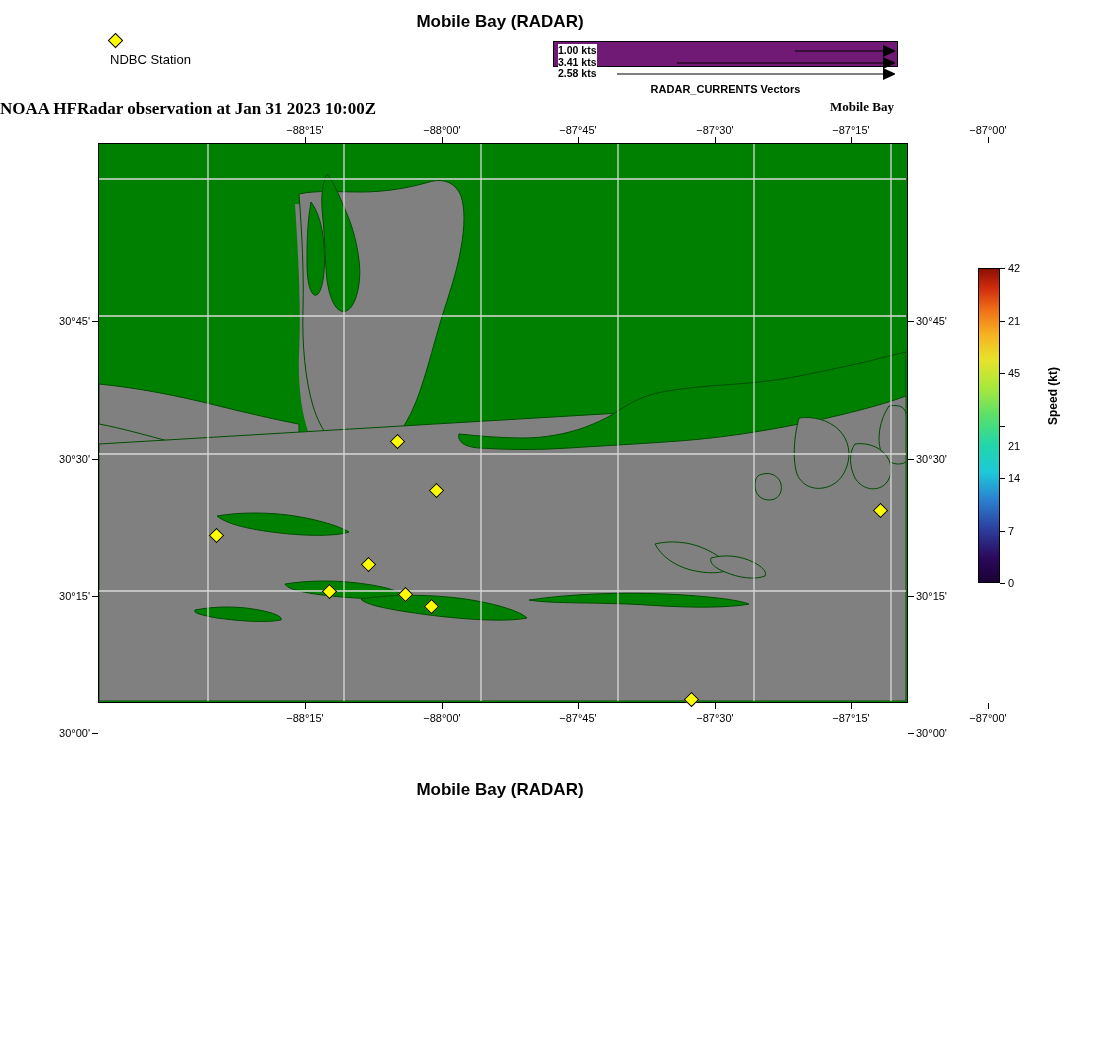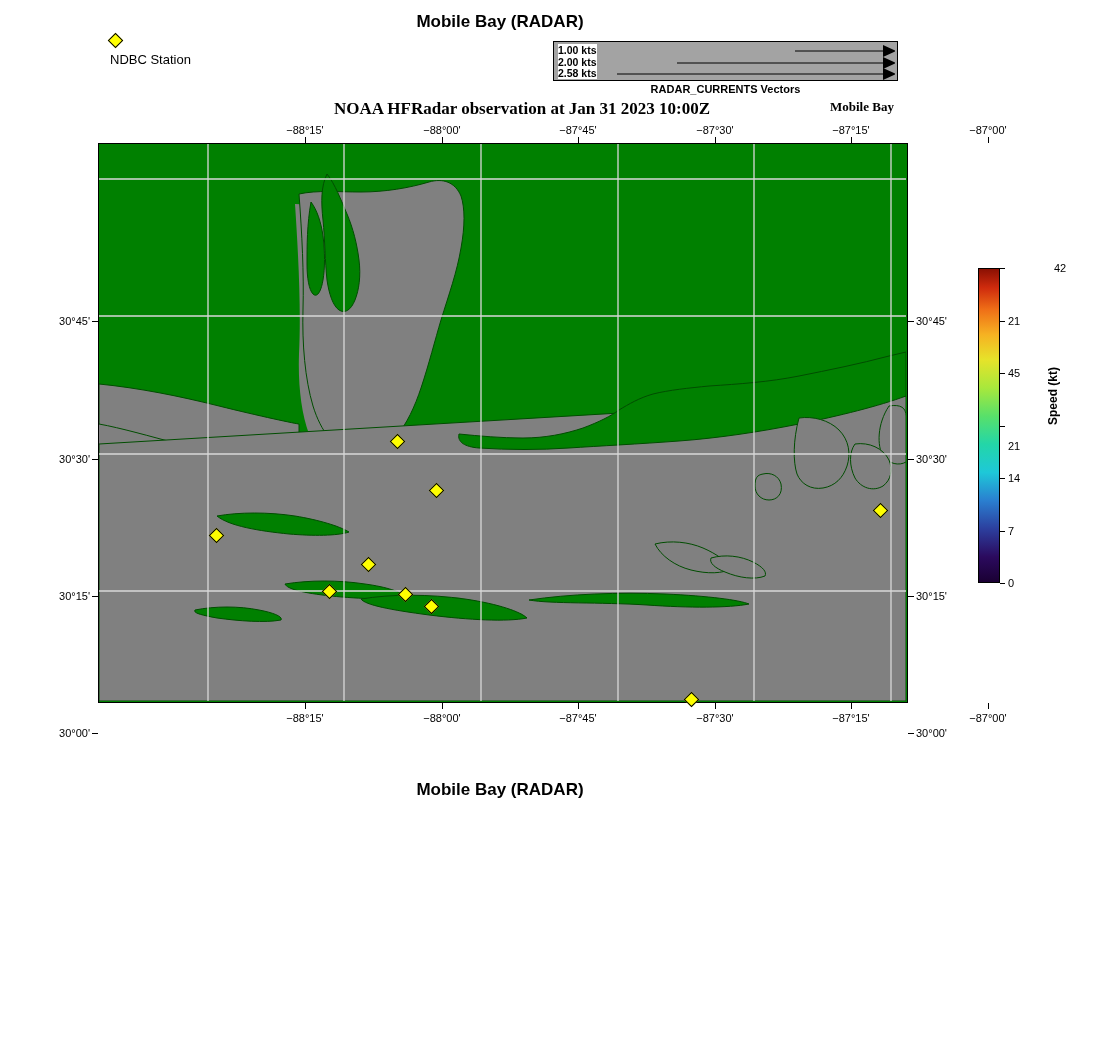--- a/index.html
+++ b/index.html
@@ -28,26 +28,25 @@
   #bottom-title {
     left: 0; top: 780px; width: 1000px;
     text-align: center;
     font-family: "Liberation Sans", sans-serif;
     font-weight: bold;
     font-size: 17px;
     color: #000;
   }
   #sub-title {
     left: 0; top: 99px; width: 1000px;
-    text-align: center;
+    text-align: left;
     font-family: "Liberation Serif", serif;
     font-weight: bold;
     font-size: 17px;
     color: #000;
-    padding-left: 22px;
   }
   #region-label {
     left: 830px; top: 99px;
     font-family: "Liberation Serif", serif;
     font-weight: bold;
     font-size: 13px;
     color: #000;
   }
 
   
@@ -64,23 +63,23 @@
   }
   #ndbc-legend-label {
     font-family: "Liberation Sans", sans-serif;
     font-size: 13px;
     color: #000;
   }
 
   
   #vector-key {
     left: 553px; top: 41px;
-    width: 345px; height: 40px;
+    width: 345px; height: 26px;
     border: 1.5px solid #000;
-    background: #a3a3a3;
+    background: #701a75;
     box-sizing: border-box;
   }
   .vk-row {
     position: absolute;
     left: 0; width: 100%;
     height: 13px;
   }
   .vk-label {
     position: absolute;
     left: 4px; top: -1px;
@@ -188,21 +187,21 @@
 
 <div class="abs" id="vector-key">
   <div class="vk-row" style="top:3px;">
     <span class="vk-label">1.00 kts</span>
     <svg class="vk-arrow" width="240" height="12">
       <line x1="140" y1="6" x2="228" y2="6" stroke="#000" stroke-width="1"></line>
       <polygon points="228,0 241,6 228,12" fill="#000"></polygon>
     </svg>
   </div>
   <div class="vk-row" style="top:15px;">
-    <span class="vk-label">2.00 kts</span>
+    <span class="vk-label">3.41 kts</span>
     <svg class="vk-arrow" width="280" height="12">
       <line x1="62" y1="6" x2="268" y2="6" stroke="#000" stroke-width="1"></line>
       <polygon points="268,0 281,6 268,12" fill="#000"></polygon>
     </svg>
   </div>
   <div class="vk-row" style="top:26px;">
     <span class="vk-label">2.58 kts</span>
     <svg class="vk-arrow" width="300" height="12">
       <line x1="22" y1="6" x2="288" y2="6" stroke="#000" stroke-width="1"></line>
       <polygon points="288,0 301,6 288,12" fill="#000"></polygon>
@@ -380,15 +379,15 @@
     <div class="cb-tick-label abs" style="left: 1008px; top: 530.5px;">7</div>
     <div class="cb-tick abs" style="left: 1000px; top: 530.5px;"></div>
     <div class="cb-tick-label abs" style="left: 1008px; top: 478px;">14</div>
     <div class="cb-tick abs" style="left: 1000px; top: 478px;"></div>
     <div class="cb-tick-label abs" style="left: 1008px; top: 425.5px; margin-top: 20px;">21</div>
     <div class="cb-tick abs" style="left: 1000px; top: 425.5px;"></div>
     <div class="cb-tick-label abs" style="left: 1008px; top: 373px;">45</div>
     <div class="cb-tick abs" style="left: 1000px; top: 373px;"></div>
     <div class="cb-tick-label abs" style="left: 1008px; top: 320.5px;">21</div>
     <div class="cb-tick abs" style="left: 1000px; top: 320.5px;"></div>
-    <div class="cb-tick-label abs" style="left: 1008px; top: 268px; margin-left: 46px;">42</div>
+    <div class="cb-tick-label abs" style="left: 1008px; top: 268px;">42</div>
     <div class="cb-tick abs" style="left: 1000px; top: 268px;"></div>
   </div>
 
 </body></html>

